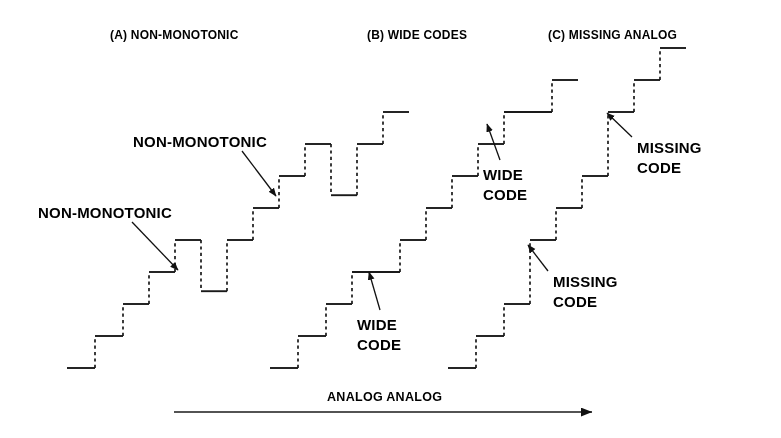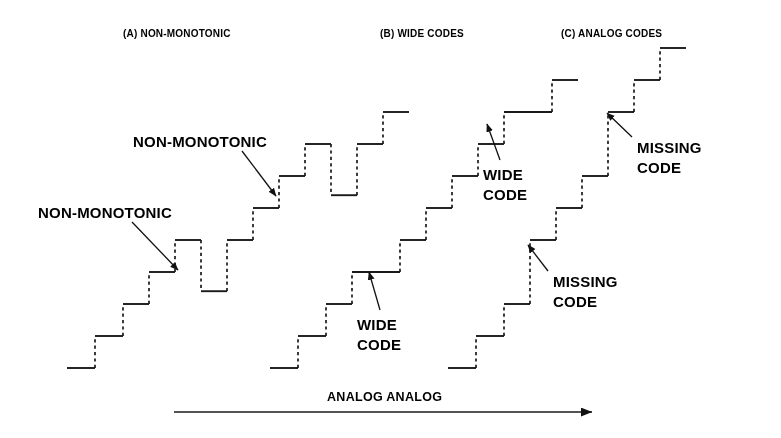--- a/index.html
+++ b/index.html
@@ -20,25 +20,24 @@
     overflow: hidden;
   }
   #figure-svg {
     position: absolute;
     left: 0;
     top: 0;
     width: 781px;
     height: 438px;
   }
   .panel-title {
-    font-size: 10px;
+    font-size: 12px;
     font-weight: bold;
     letter-spacing: 0.2px;
     white-space: nowrap;
-    margin-left: 13px;
   }
   .callout-label {
     font-size: 15px;
     font-weight: bold;
     letter-spacing: 0.2px;
     line-height: 1.32;
     white-space: nowrap;
   }
   .axis-label {
     font-size: 12.5px;
@@ -144,21 +143,21 @@
   </svg>
 
   <div id="text-layer">
       <div class="panel-title" style="position: absolute; left: 110px; top: 28px;">
         <div>(A) NON-MONOTONIC</div>
       </div>
       <div class="panel-title" style="position: absolute; left: 367px; top: 28px;">
         <div>(B) WIDE CODES</div>
       </div>
       <div class="panel-title" style="position: absolute; left: 548px; top: 28px;">
-        <div>(C) ANALOG CODES</div>
+        <div>(C) MISSING ANALOG</div>
       </div>
       <div class="callout-label" style="position: absolute; left: 38px; top: 203px; text-align: left;">
         <div>NON-MONOTONIC</div>
       </div>
       <div class="callout-label" style="position: absolute; left: 133px; top: 132px; text-align: left;">
         <div>NON-MONOTONIC</div>
       </div>
       <div class="callout-label" style="position: absolute; left: 357px; top: 315px; text-align: left;">
         <div>WIDE</div>
         <div>CODE</div>

